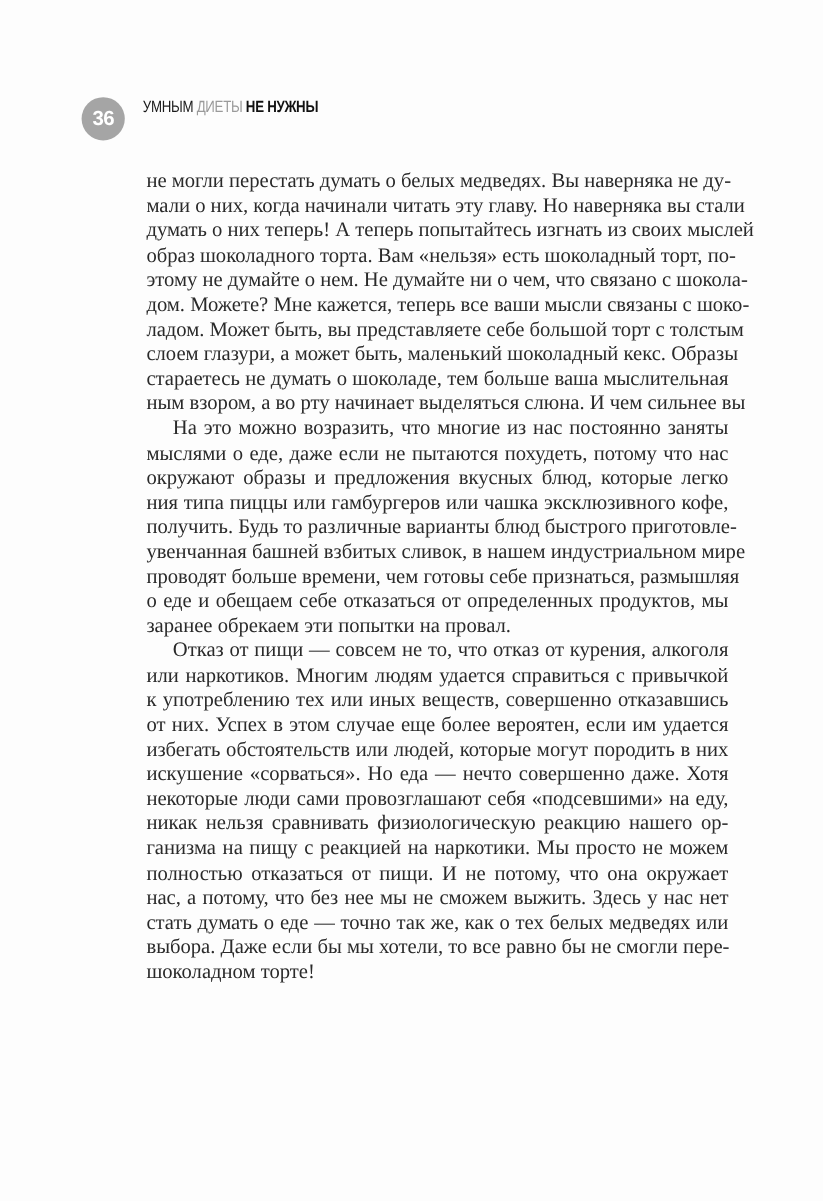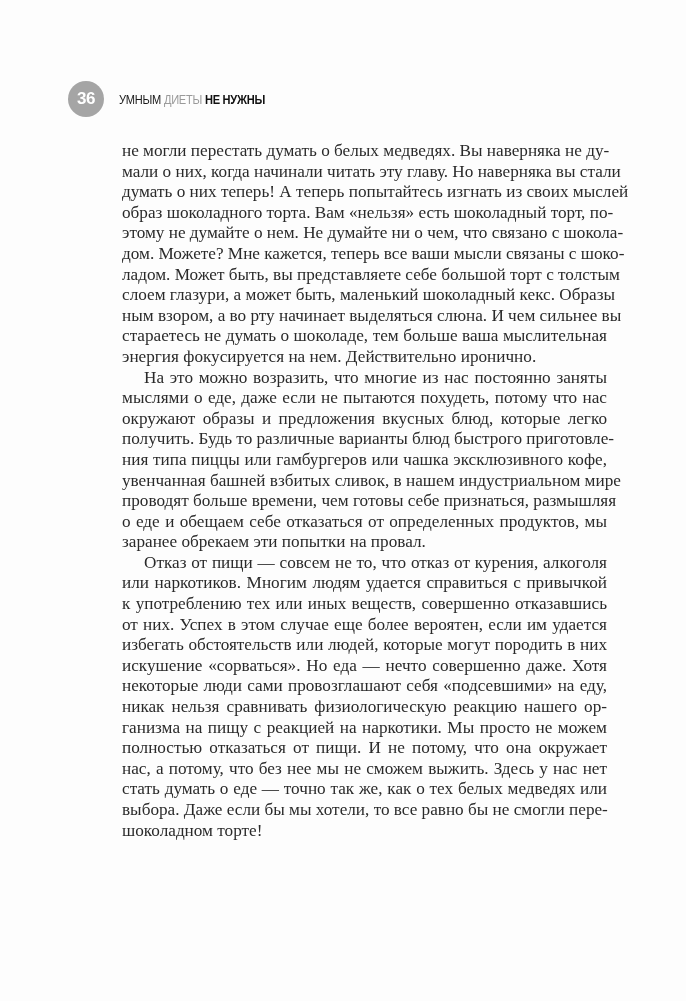--- a/index.html
+++ b/index.html
@@ -18,21 +18,21 @@
       left: 0; top: 0;
       width: 686px; height: 1001px;
       background: #fdfdfd;
     }
     .running-head {
       position: absolute;
       left: 68px;
       top: 81px;
       height: 36px;
       display: flex;
-      align-items: center;
+      align-items: flex-start;
     }
     .page-badge {
       width: 36px;
       height: 36px;
       border-radius: 50%;
       background: #a5a5a5;
       color: #ffffff;
       font-family: "Liberation Sans", sans-serif;
       font-weight: bold;
       font-size: 17px;
@@ -103,31 +103,30 @@
 
     <p>
       <span class="line">не могли перестать думать о белых медведях. Вы наверняка не ду-</span>
       <span class="line">мали о них, когда начинали читать эту главу. Но наверняка вы стали</span>
       <span class="line">думать о них теперь! А теперь попытайтесь изгнать из своих мыслей</span>
       <span class="line">образ шоколадного торта. Вам «нельзя» есть шоколадный торт, по-</span>
       <span class="line">этому не думайте о нем. Не думайте ни о чем, что связано с шокола-</span>
       <span class="line">дом. Можете? Мне кажется, теперь все ваши мысли связаны с шоко-</span>
       <span class="line">ладом. Может быть, вы представляете себе большой торт с толстым</span>
       <span class="line">слоем глазури, а может быть, маленький шоколадный кекс. Образы</span>
+      <span class="line">стараетесь не думать о шоколаде, тем больше ваша мыслительная</span>
       <span class="line">ным взором, а во рту начинает выделяться слюна. И чем сильнее вы</span>
-      <span class="line">стараетесь не думать о шоколаде, тем больше ваша мыслительная</span>
-      <span class="line last">энергия фокусируется на нем. Действительно иронично.</span>
     </p>
 
     <p>
       <span class="line first-indent">На это можно возразить, что многие из нас постоянно заняты</span>
       <span class="line">мыслями о еде, даже если не пытаются похудеть, потому что нас</span>
       <span class="line">окружают образы и предложения вкусных блюд, которые легко</span>
+      <span class="line">ния типа пиццы или гамбургеров или чашка эксклюзивного кофе,</span>
       <span class="line">получить. Будь то различные варианты блюд быстрого приготовле-</span>
-      <span class="line">ния типа пиццы или гамбургеров или чашка эксклюзивного кофе,</span>
       <span class="line">увенчанная башней взбитых сливок, в нашем индустриальном мире</span>
       <span class="line">проводят больше времени, чем готовы себе признаться, размышляя</span>
       <span class="line">о еде и обещаем себе отказаться от определенных продуктов, мы</span>
       <span class="line last">заранее обрекаем эти попытки на провал.</span>
     </p>
 
     <p>
       <span class="line first-indent">Отказ от пищи — совсем не то, что отказ от курения, алкоголя</span>
       <span class="line">или наркотиков. Многим людям удается справиться с привычкой</span>
       <span class="line">к употреблению тех или иных веществ, совершенно отказавшись</span>

